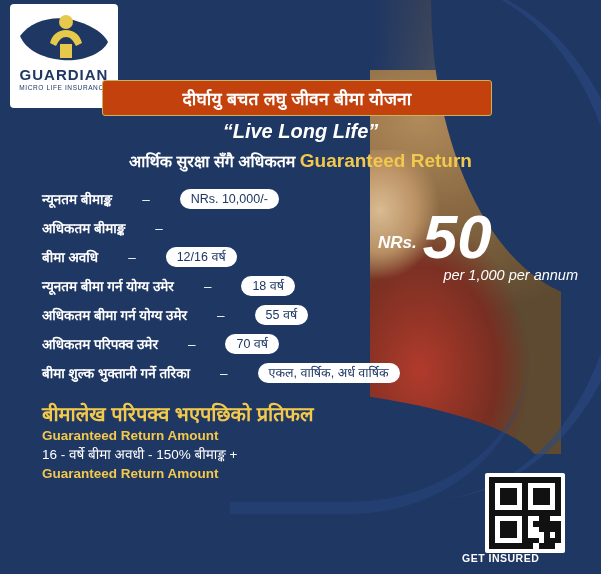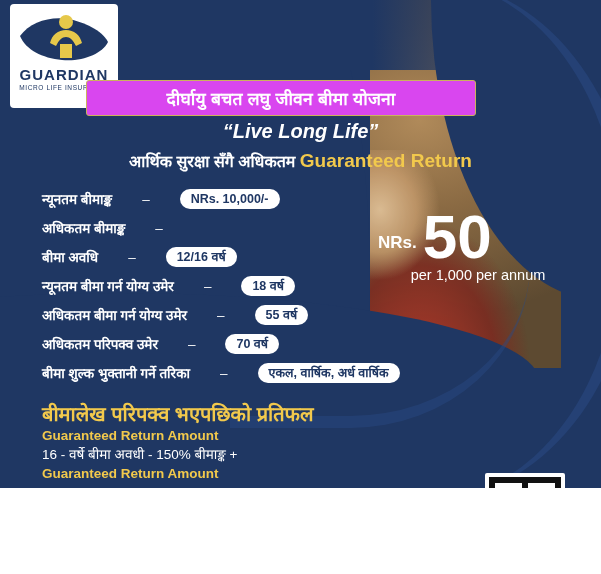--- a/index.html
+++ b/index.html
@@ -6,21 +6,21 @@
     margin: 0;
     padding: 0;
     background: #ffffff;
   }
   body {
     font-family: "Liberation Sans", sans-serif;
   }
   #poster {
     position: relative;
     width: 601px;
-    height: 488px;
+    height: 574px;
     overflow: hidden;
     background: #fdfdfd;
   }
   
   .photo-bg {
     position: absolute;
     left: 0; top: 0;
     width: 601px; height: 574px;
     background:
       radial-gradient(ellipse 260px 200px at 420px 120px, #b08a5a 0%, #8a6a43 45%, #5d4a31 100%),
@@ -127,23 +127,23 @@
     position: absolute;
     left: 0; right: 0; top: 80px;
     text-align: center;
     color: #1f3763;
     font-size: 6.5px;
     letter-spacing: .6px;
   }
   
   .ribbon {
     position: absolute;
-    left: 86px; top: 80px;
+    left: 102px; top: 80px;
     width: 388px; height: 34px;
-    background: #d946ef;
+    background: #c2410c;
     border: 1px solid #cbb25e;
     border-radius: 3px;
     display: flex;
     align-items: center;
     justify-content: center;
   }
   .ribbon-text {
     color: #ffffff;
     font-size: 17.5px;
     font-weight: bold;
@@ -197,32 +197,33 @@
   }
   .fdash {
     color: #ffffff;
     font-size: 13.5px;
     margin-right: 6px;
   }
   .pill {
     background: #ffffff;
     color: #1f3763;
     font-size: 12.5px;
-    font-weight: bold;
+    font-weight: normal;
     border-radius: 13px;
     padding: 4px 11px;
     line-height: 1;
   }
   
   .bignum-wrap {
     position: absolute;
     left: 378px; top: 208px;
     width: 200px;
     color: #ffffff;
-    text-align: center;
+    text-align: right;
+    font-style: italic;
   }
   .bignum-line {
     display: flex;
     align-items: flex-end;
   }
   .nrs {
     font-size: 17px;
     font-weight: bold;
     margin-bottom: 12px;
     margin-right: 6px;

